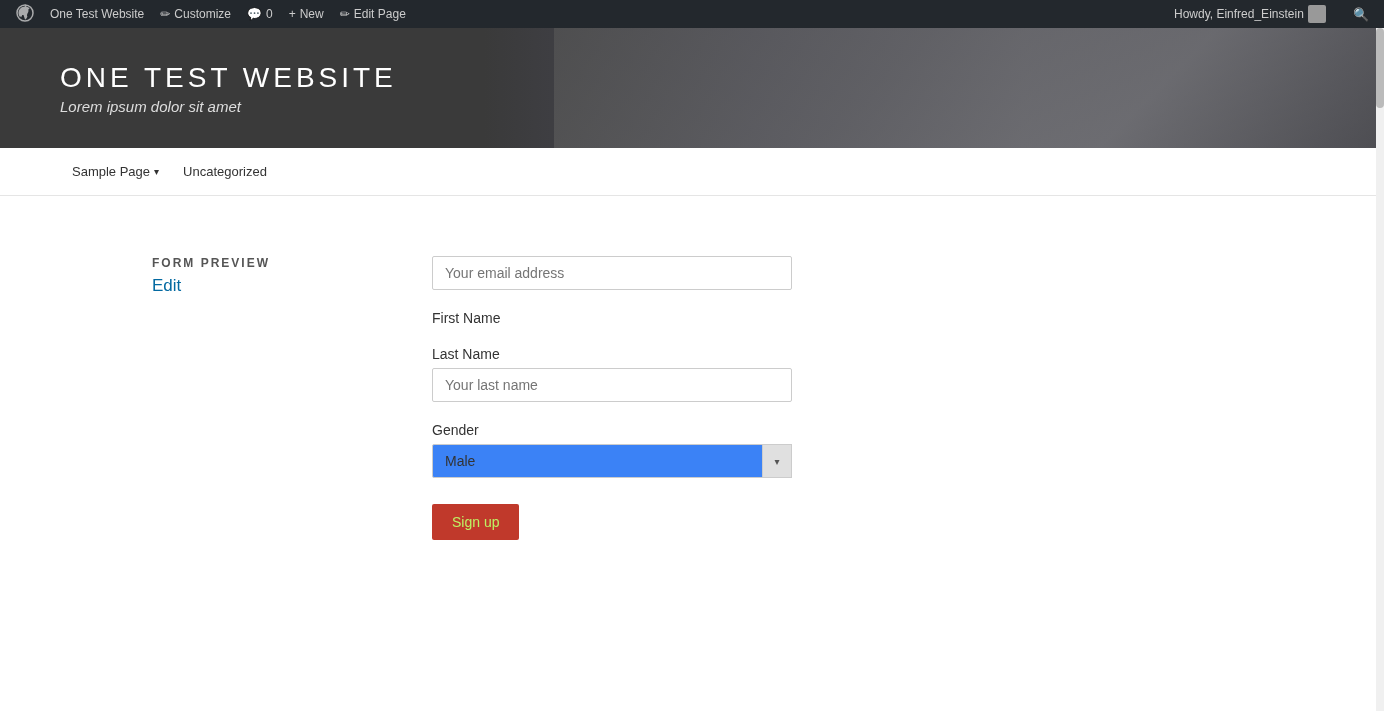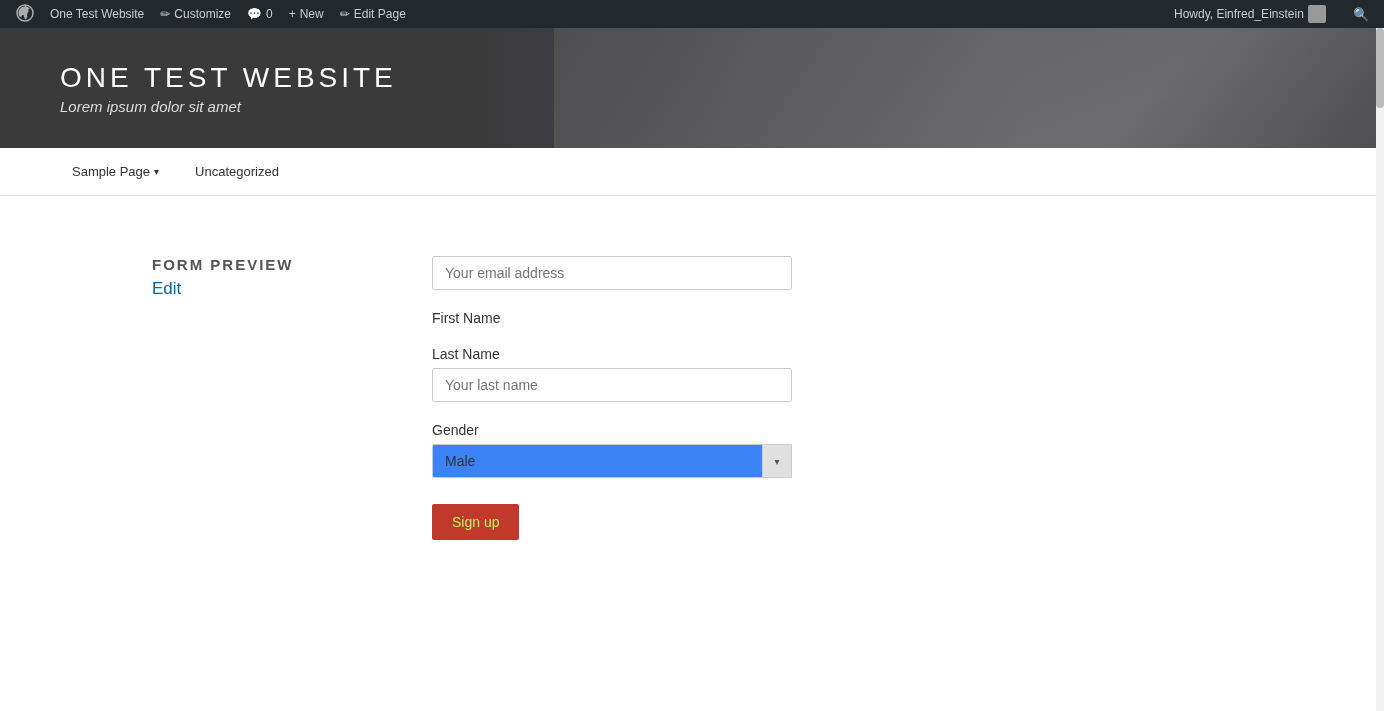--- a/index.html
+++ b/index.html
@@ -102,21 +102,21 @@
       font-style: italic;
     }
 
     
     .site-nav {
       border-bottom: 1px solid #e5e5e5;
       padding: 0 60px;
       display: flex;
       align-items: center;
       height: 48px;
-      gap: 12px;
+      gap: 0;
     }
     .nav-item {
       font-family: -apple-system, BlinkMacSystemFont, 'Segoe UI', sans-serif;
       font-size: 13px;
       color: #333;
       padding: 0 12px;
       height: 100%;
       display: flex;
       align-items: center;
       cursor: pointer;
@@ -133,21 +133,21 @@
       display: flex;
       gap: 80px;
     }
 
     
     .left-column {
       min-width: 200px;
     }
     .form-preview-label {
       font-family: -apple-system, BlinkMacSystemFont, 'Segoe UI', sans-serif;
-      font-size: 15px;
+      font-size: 12px;
       font-weight: 600;
       letter-spacing: 2px;
       text-transform: uppercase;
       color: #555;
       margin-bottom: 6px;
     }
     .edit-link {
       font-family: -apple-system, BlinkMacSystemFont, 'Segoe UI', sans-serif;
       font-size: 17px;
       color: #0369a1;

